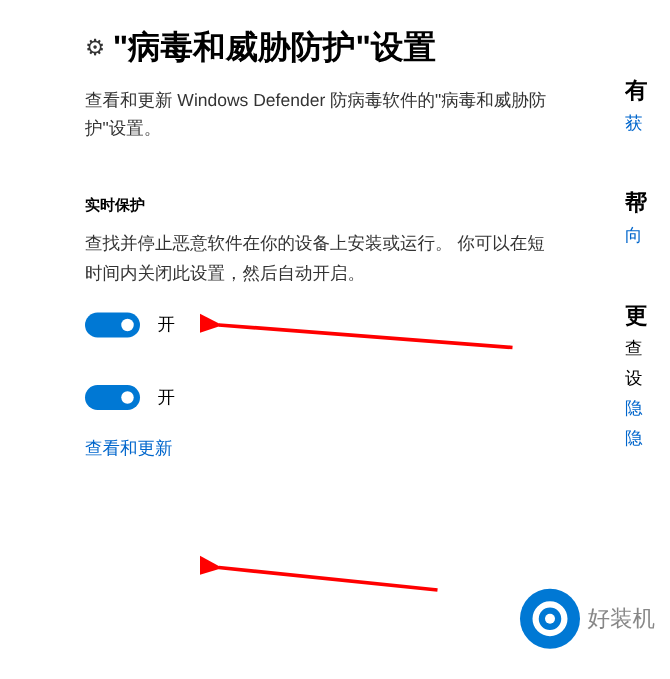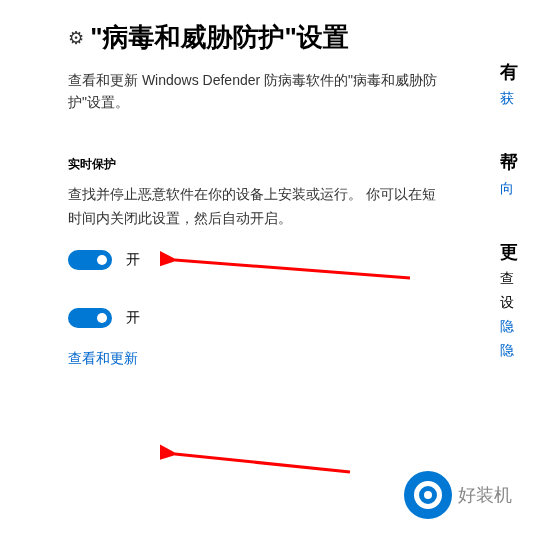--- a/index.html
+++ b/index.html
@@ -122,21 +122,21 @@
     .arrow1 {
       left: 160px;
       top: 248px;
     }
     .arrow2 {
       left: 160px;
       top: 442px;
     }
     .watermark {
       position: absolute;
-      right: 24px;
+      right: 12px;
       bottom: 24px;
       display: flex;
       align-items: center;
       gap: 6px;
     }
     .watermark-circle {
       width: 48px;
       height: 48px;
       border-radius: 50%;
       background: #0078d4;

